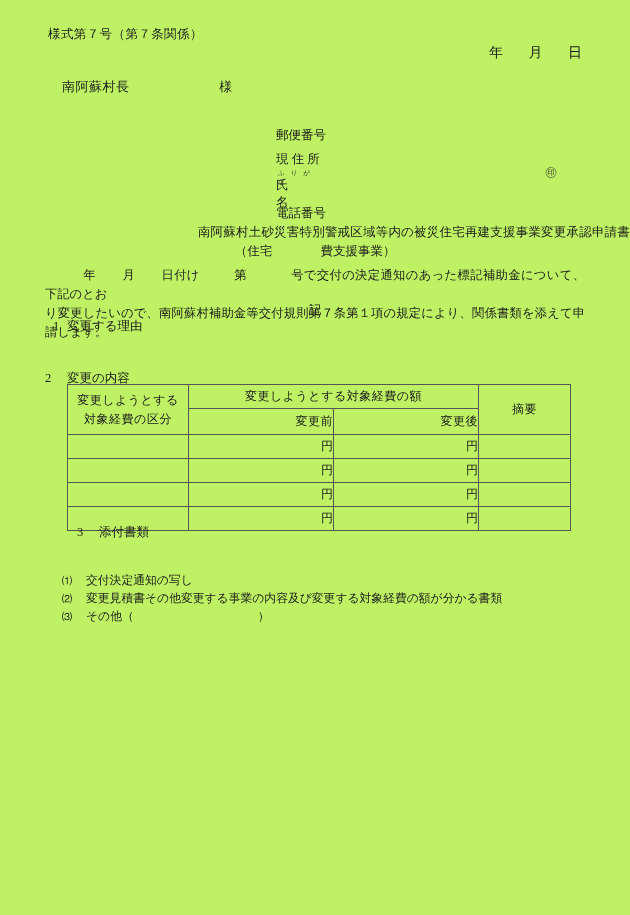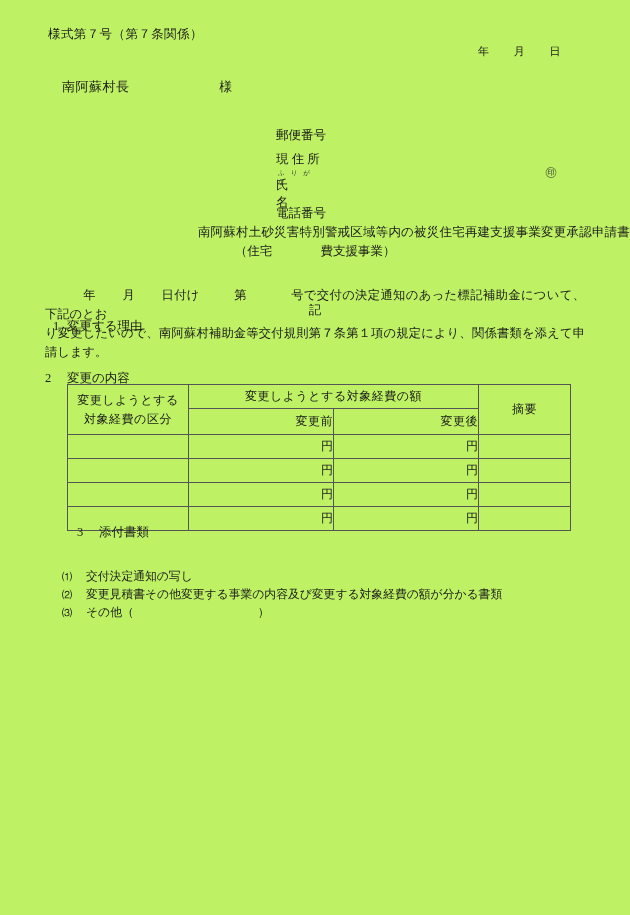--- a/index.html
+++ b/index.html
@@ -20,23 +20,23 @@
   
   .form-code {
     position: absolute;
     left: 48px;
     top: 26px;
     font-size: 12.5px;
     letter-spacing: 0.4px;
   }
   .date-line {
     position: absolute;
-    left: 478px;
+    left: 489px;
     top: 44px;
-    font-size: 11px;
+    font-size: 14px;
   }
   .date-line span { margin-right: 22px; }
   .date-line span:last-child { margin-right: 0; }
 
   .addressee {
     position: absolute;
     left: 62px;
     top: 78px;
     font-size: 13px;
     letter-spacing: 0.5px;
@@ -108,21 +108,20 @@
 
   
   .body-para {
     position: absolute;
     left: 45px;
     top: 266px;
     width: 540px;
     font-size: 12.3px;
     line-height: 19px;
     text-align: justify;
-    margin-top: 20px;
   }
   .body-para .lead { display: inline-block; width: 38px; }
   .body-para .blank-s { display: inline-block; width: 26px; }
   .body-para .blank-m { display: inline-block; width: 34px; }
   .body-para .blank-l { display: inline-block; width: 44px; }
 
   .ki {
     position: absolute;
     left: 0;
     top: 302px;
@@ -191,21 +190,21 @@
 
   
   .attach-list {
     position: absolute;
     left: 62px;
     top: 567px;
     font-size: 11.8px;
   }
   .attach-list .item {
     height: 18px;
-    line-height: 18px;
+    line-height: 26px;
     white-space: nowrap;
   }
   .attach-list .mk {
     display: inline-block;
     width: 24px;
     font-size: 10px;
   }
   .attach-list .paren-gap { display: inline-block; width: 124px; }
 </style>
 </head>

